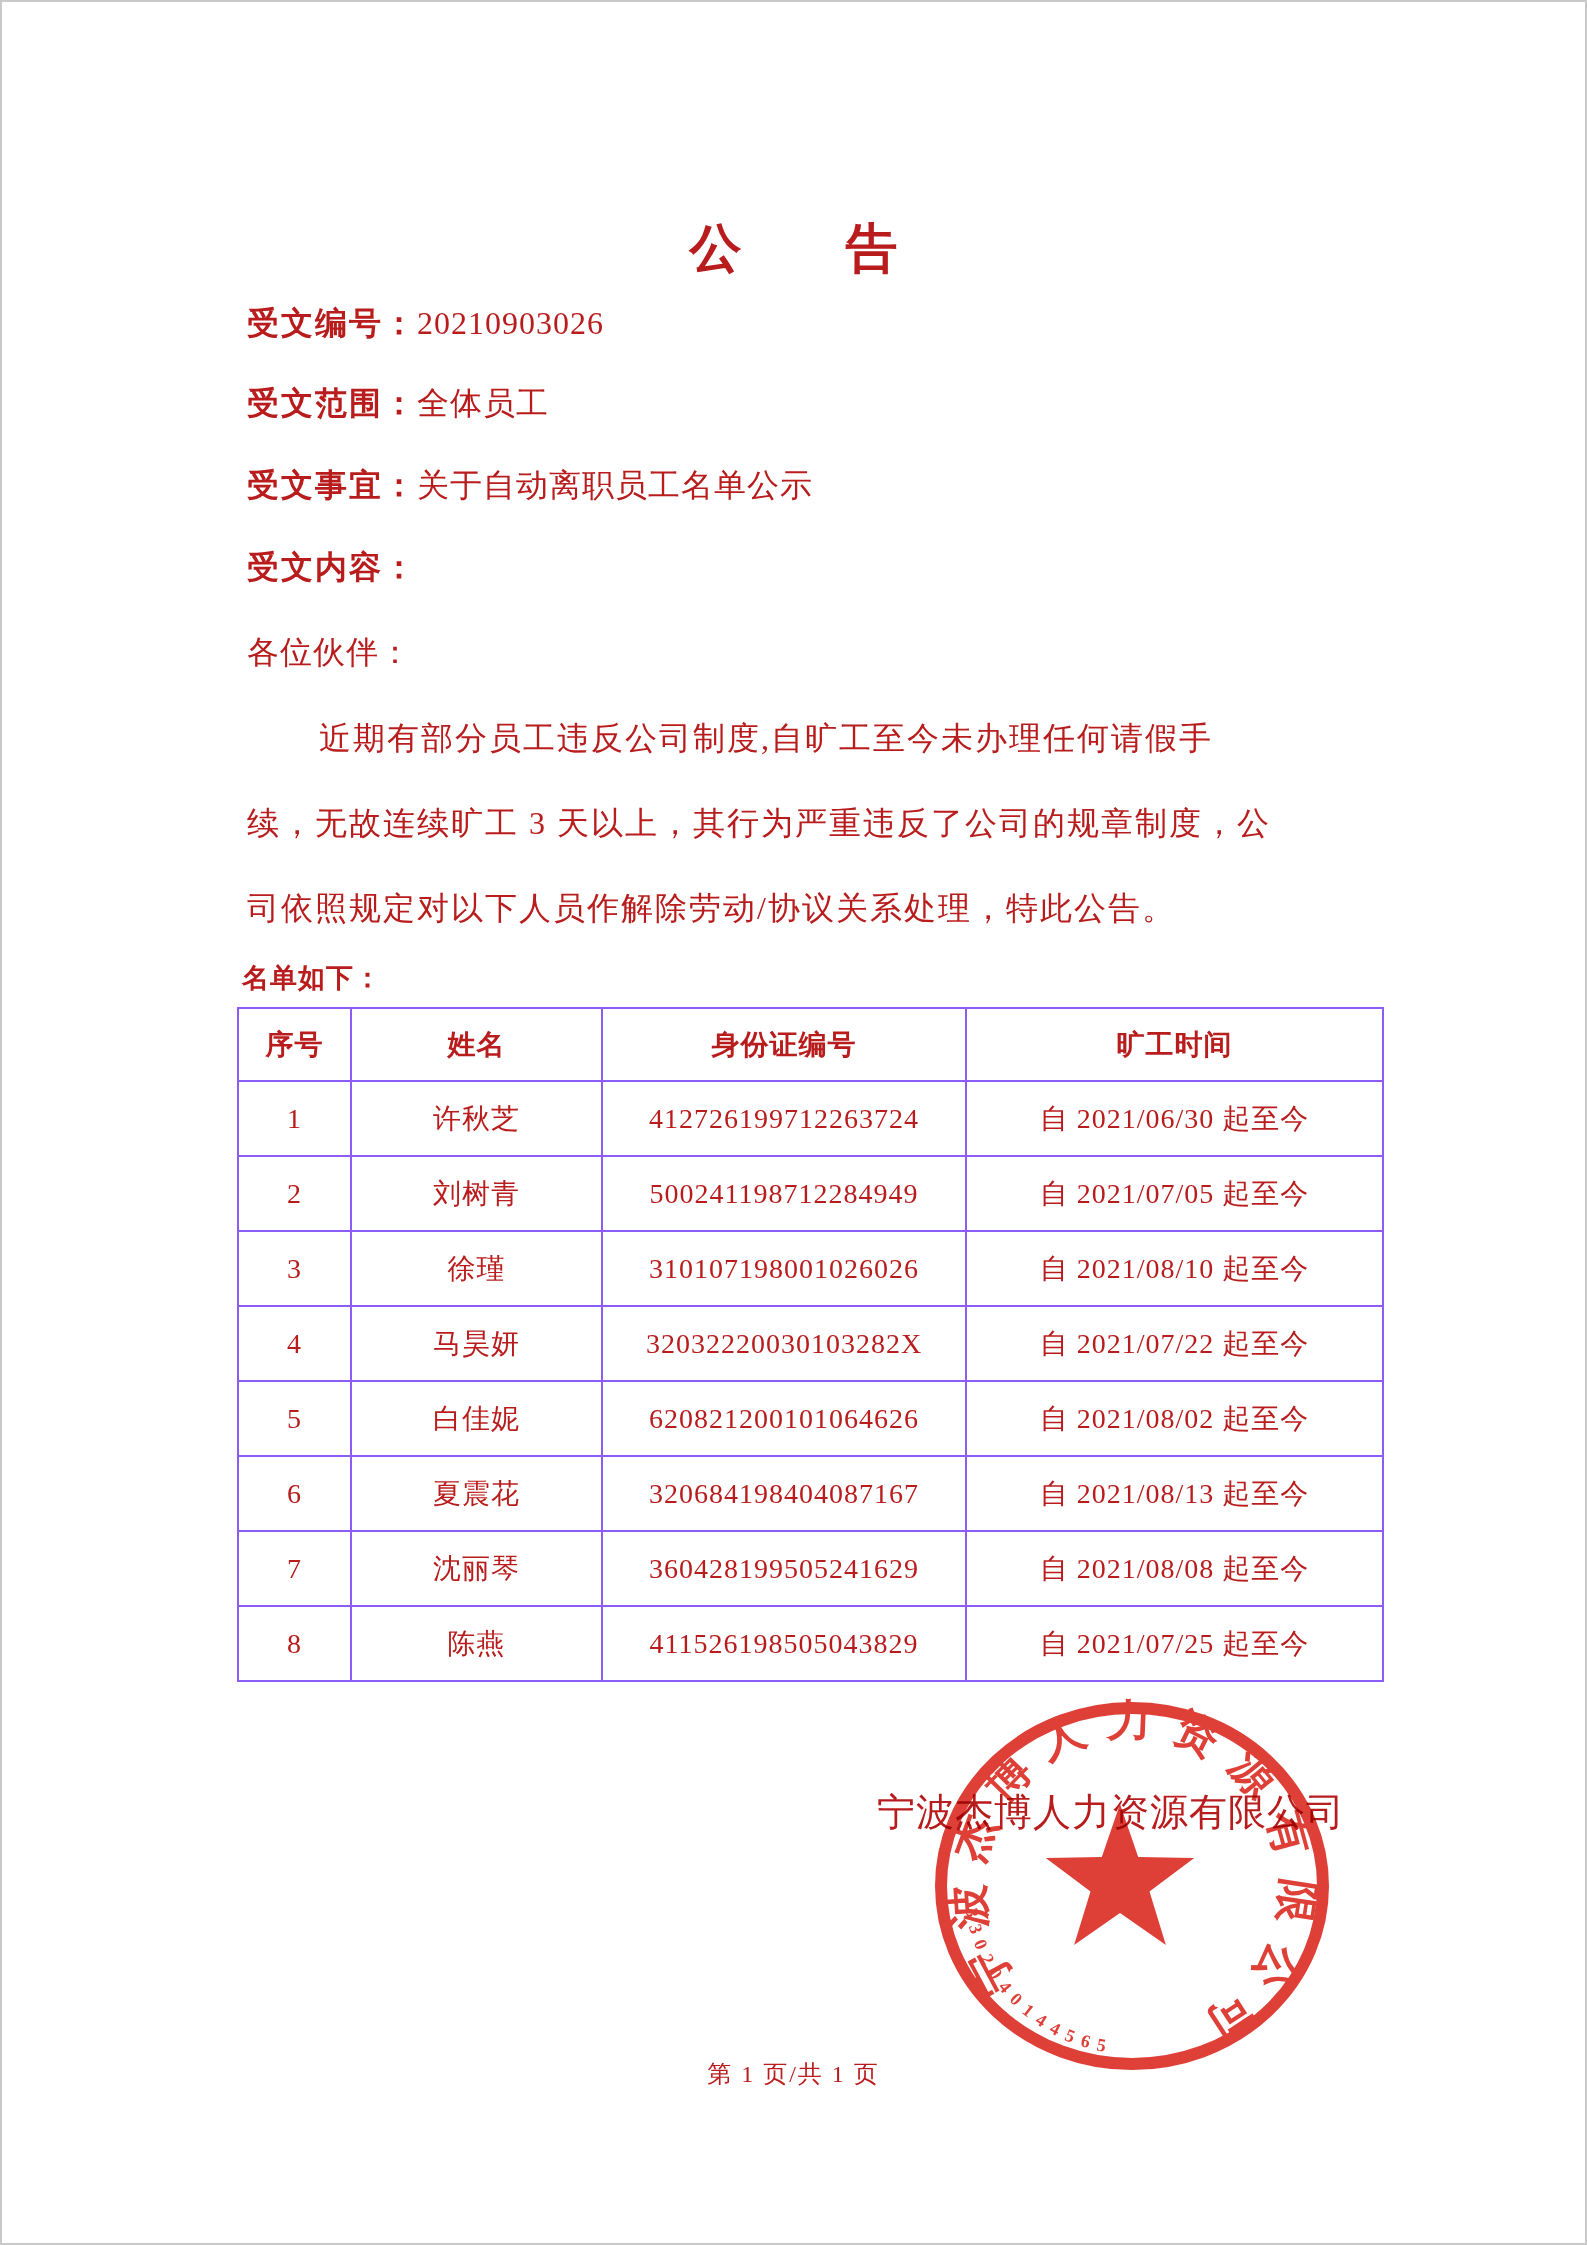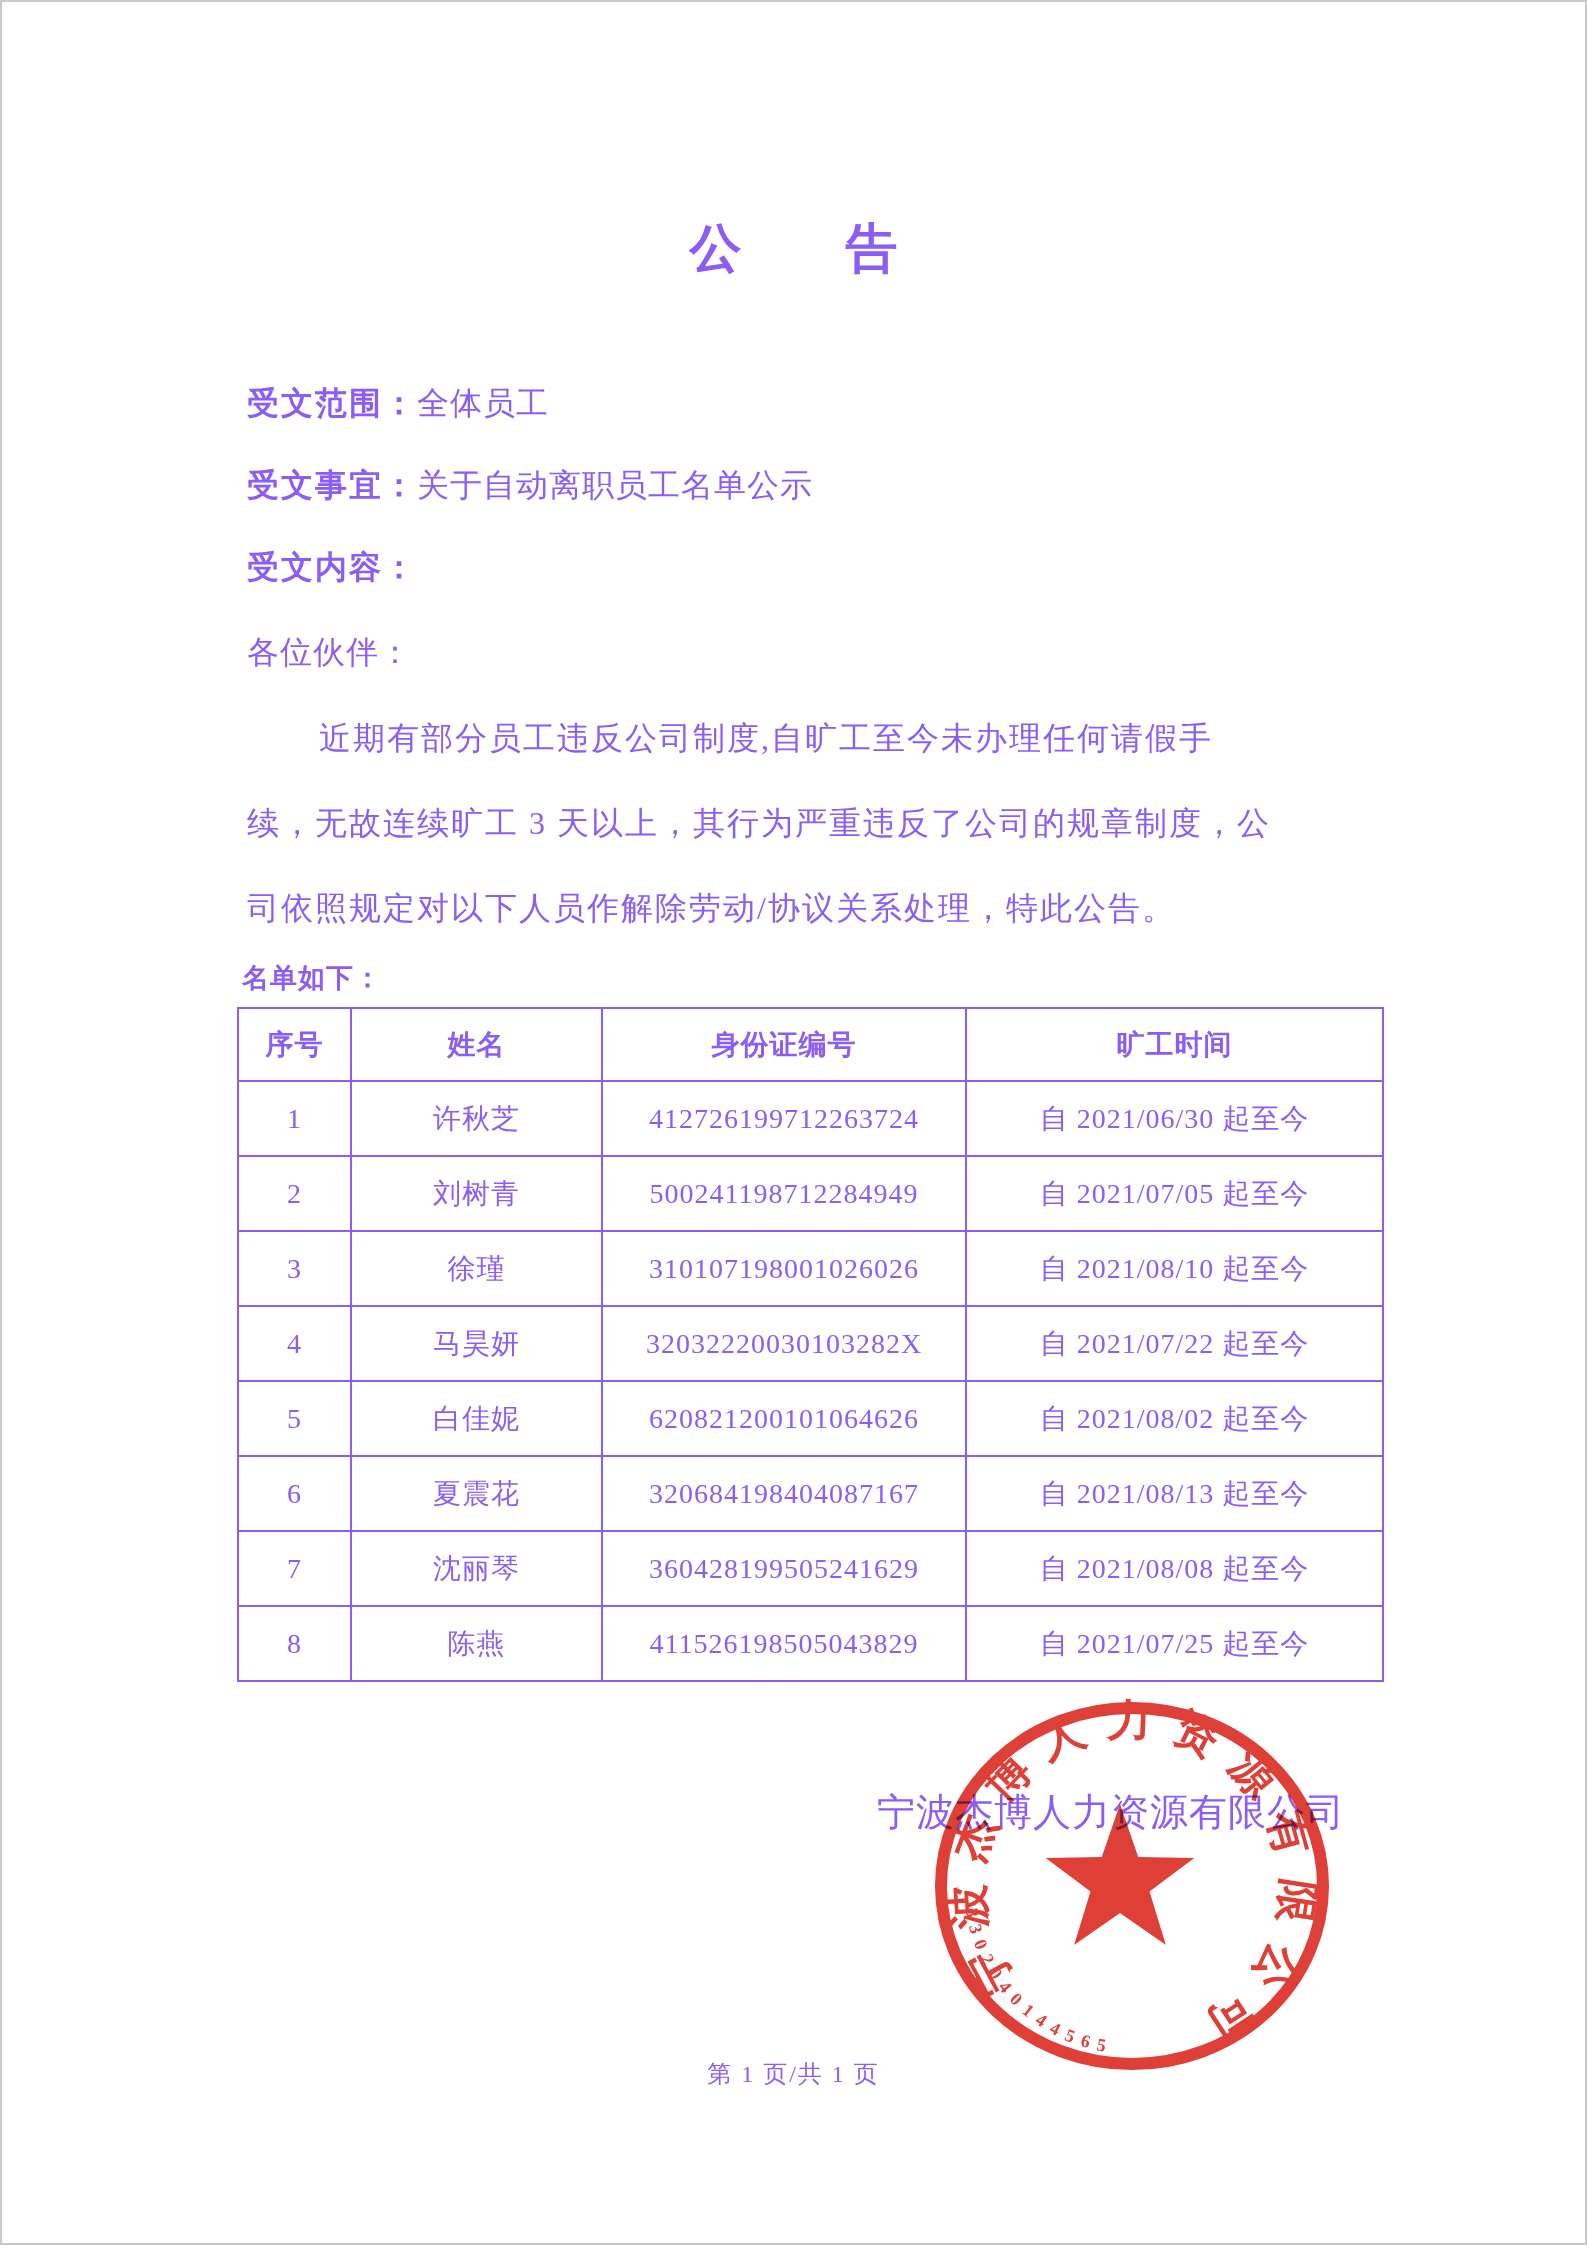--- a/index.html
+++ b/index.html
@@ -3,21 +3,21 @@
 <meta charset="utf-8">
 <style>
   html,body{margin:0;padding:0;background:#ffffff;}
   .page{
     position:relative;
     width:1587px;height:2245px;
     background:#ffffff;
     border:2px solid #c9c9c9;
     box-sizing:border-box;
     font-family:"Liberation Serif","DejaVu Serif",serif;
-    color:#8b5cf6;
+    color:#b91c1c;
     overflow:hidden;
   }
   .doc-title{
     position:absolute;left:0;top:212px;width:100%;
     text-align:center;font-size:52px;font-weight:700;
     letter-spacing:26px;text-indent:26px;
   }
   .meta-line{position:absolute;left:245px;font-size:32px;white-space:nowrap;}
   .meta-label{font-weight:700;letter-spacing:2px;}
   .meta-value{letter-spacing:1px;}
@@ -59,20 +59,23 @@
   }
   .stamp text{font-family:"Liberation Serif","DejaVu Serif",serif;}
 </style>
 </head>
 <body>
 
 <div class="page">
 
   <div class="doc-title">公　告</div>
 
+  <div class="meta-line" style="top:300px;">
+    <span class="meta-label">受文编号：</span><span class="meta-value">20210903026</span>
+  </div>
   <div class="meta-line" style="top:380px;">
     <span class="meta-label">受文范围：</span><span class="meta-value">全体员工</span>
   </div>
   <div class="meta-line" style="top:462px;">
     <span class="meta-label">受文事宜：</span><span class="meta-value">关于自动离职员工名单公示</span>
   </div>
   <div class="meta-line" style="top:544px;">
     <span class="meta-label">受文内容：</span><span class="meta-value"></span>
   </div>
 

